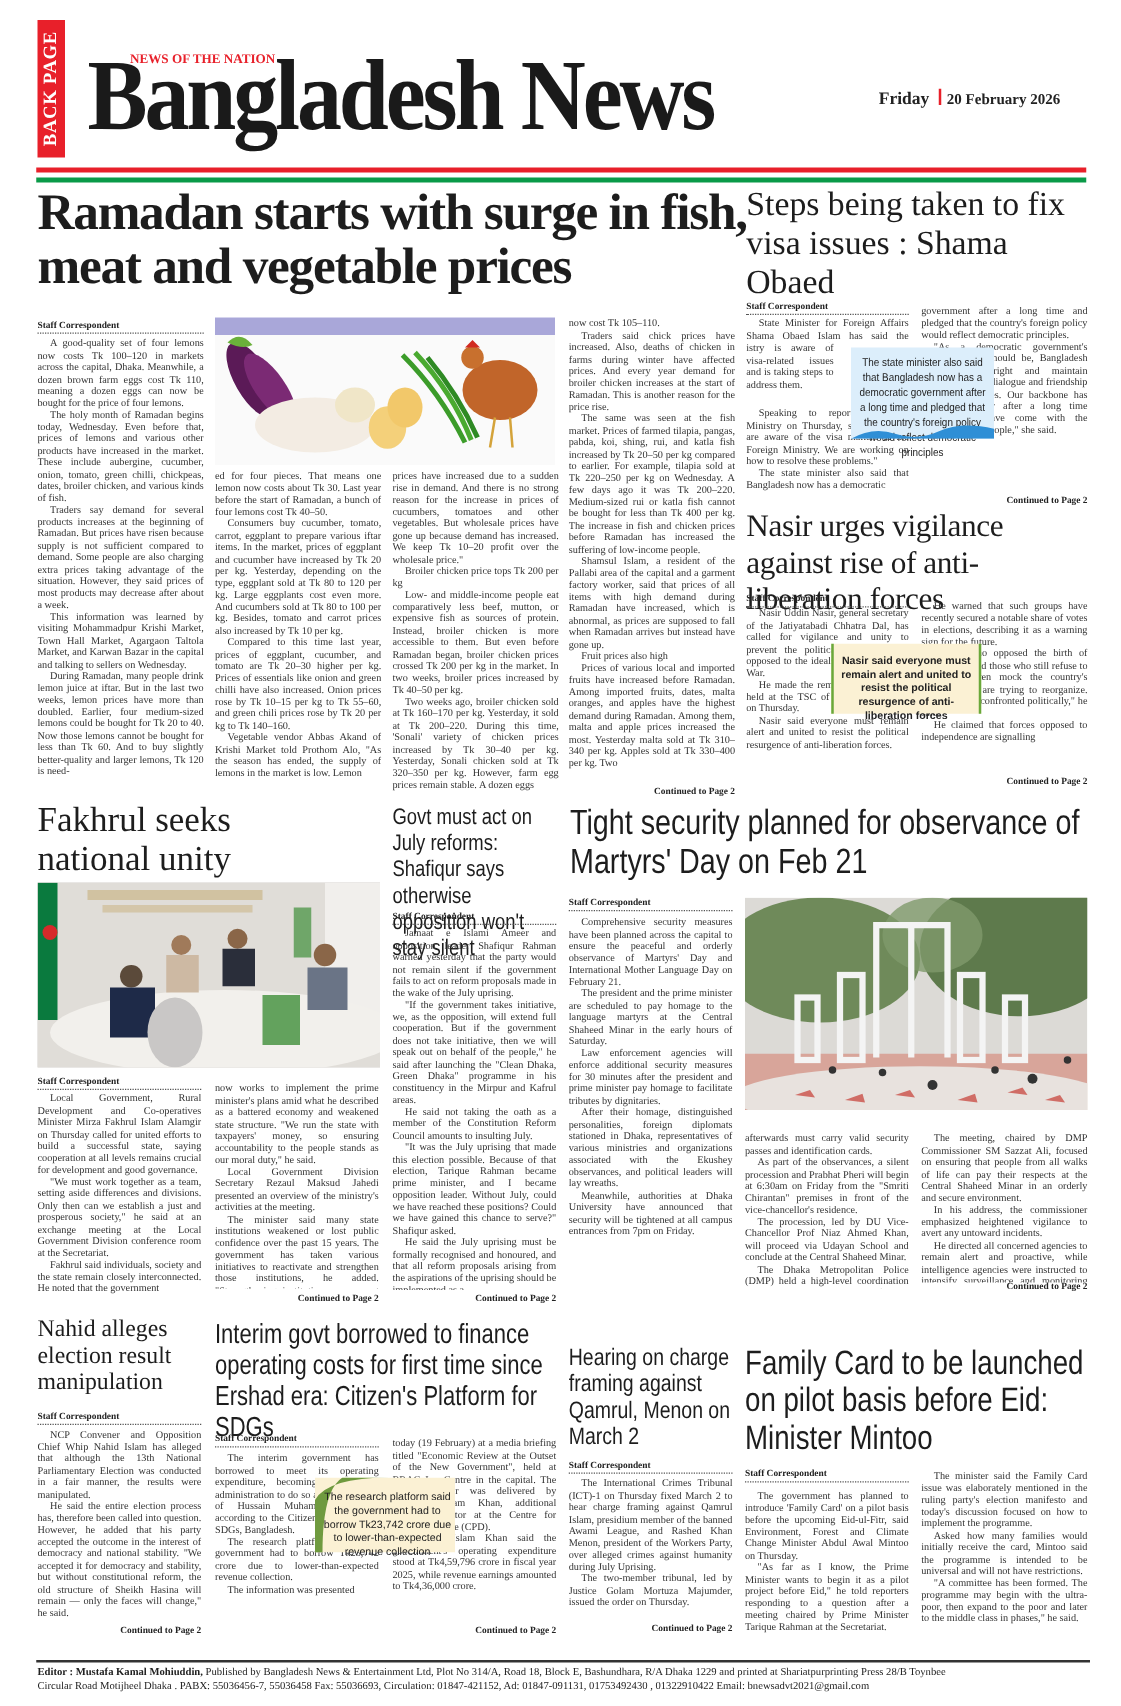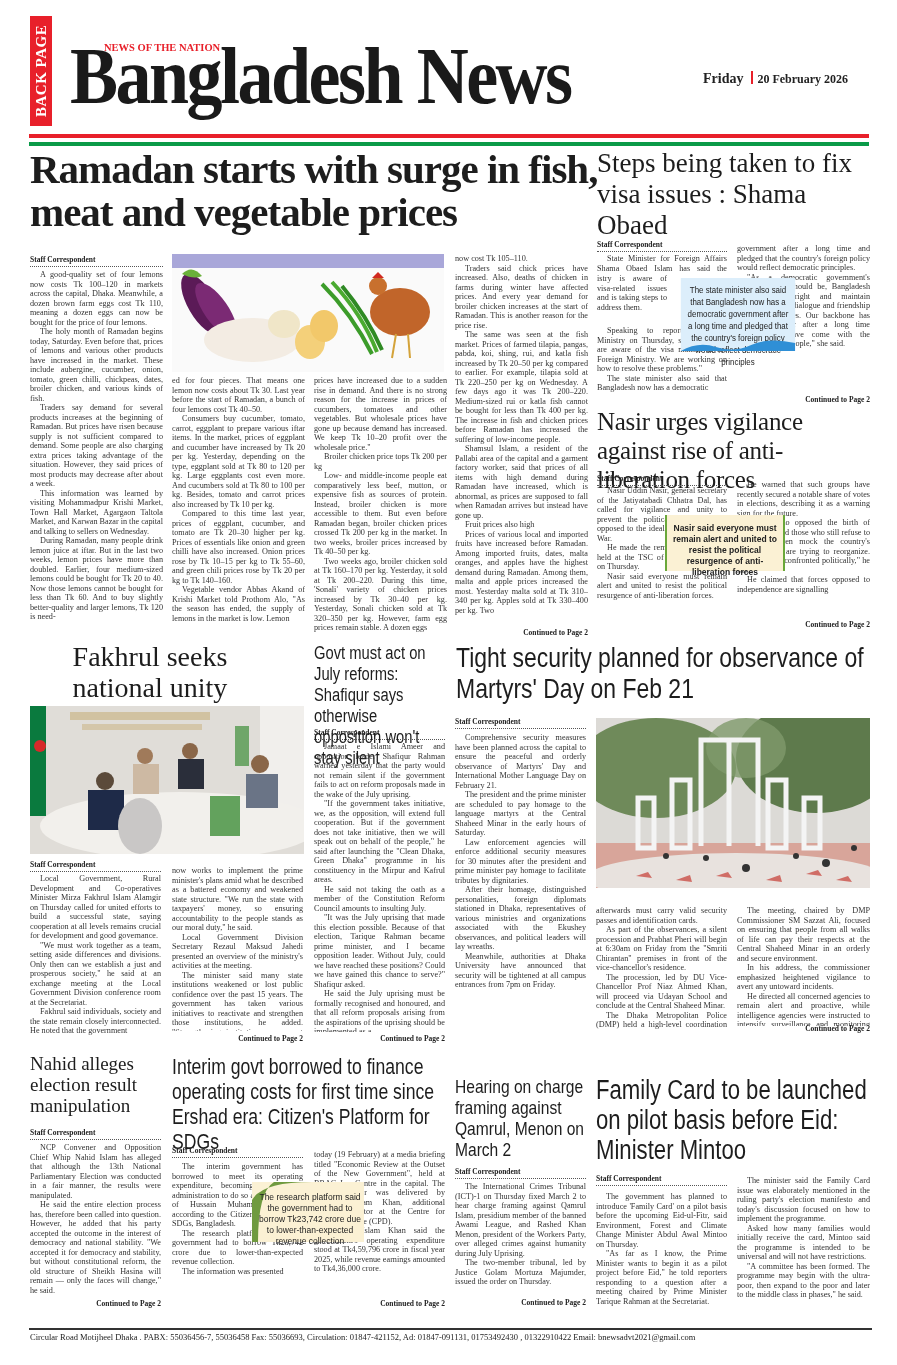--- a/index.html
+++ b/index.html
@@ -54,21 +54,21 @@
 <div class="abs dateline">
   <span>Friday</span><span class="sep"></span><span class="date">20 February 2026</span>
 </div>
 <div class="abs rule-red"></div>
 <div class="abs rule-green"></div>
 
 <div class="abs hl hl-bold" style="left:30px; top:148px; width:570px; font-size:41px; letter-spacing:-1px; line-height:43px;">Ramadan starts with surge in fish, meat and vegetable prices</div>
 <div class="abs byline" style="left:30px; top:255px; width:133px;">Staff Correspondent</div>
 <div class="abs body" style="left:30px; top:270px; width:133px; height:370px;">
   <p>A good-quality set of four lemons now costs Tk 100–120 in markets across the capital, Dhaka. Meanwhile, a dozen brown farm eggs cost Tk 110, meaning a dozen eggs can now be bought for the price of four lemons.</p>
-  <p>The holy month of Ramadan begins today, Saturday. Even before that, prices of lemons and various other products have increased in the market. These include aubergine, cucumber, onion, tomato, green chilli, chickpeas, dates, broiler chicken, and various kinds of fish.</p>
+  <p>The holy month of Ramadan begins today, Wednesday. Even before that, prices of lemons and various other products have increased in the market. These include aubergine, cucumber, onion, tomato, green chilli, chickpeas, dates, broiler chicken, and various kinds of fish.</p>
   <p>Traders say demand for several products increases at the beginning of Ramadan. But prices have risen because supply is not sufficient compared to demand. Some people are also charging extra prices taking advantage of the situation. However, they said prices of most products may decrease after about a week.</p>
   <p>This information was learned by visiting Mohammadpur Krishi Market, Town Hall Market, Agargaon Taltola Market, and Karwan Bazar in the capital and talking to sellers on Wednesday.</p>
   <p>During Ramadan, many people drink lemon juice at iftar. But in the last two weeks, lemon prices have more than doubled. Earlier, four medium-sized lemons could be bought for Tk 20 to 40. Now those lemons cannot be bought for less than Tk 60. And to buy slightly better-quality and larger lemons, Tk 120 is need-</p>
 </div>
 <div class="abs img" style="left:172px; top:254px; width:272px; height:118px; background:linear-gradient(180deg,#b9b8e4 0 12%,#fafafa 12% 100%);">
   <svg width="272" height="118" viewBox="0 0 272 118">
     <rect x="0" y="0" width="272" height="14" fill="#a9a7d9"></rect>
     <ellipse cx="30" cy="50" rx="14" ry="34" transform="rotate(-30 30 50)" fill="#5b1a57"></ellipse>
     <ellipse cx="44" cy="56" rx="12" ry="32" transform="rotate(-35 44 56)" fill="#7b2a74"></ellipse>
     <path d="M10 20 Q20 10 30 22 Q22 26 10 20Z" fill="#6ab03a"></path>
@@ -144,21 +144,21 @@
 <div class="abs body" style="left:737px; top:480px; width:133px; height:135px;">
   <p>He warned that such groups have recently secured a notable share of votes in elections, describing it as a warning sign for the future.</p>
   <p>"Those who opposed the birth of Bangladesh and those who still refuse to accept or even mock the country's independence are trying to reorganize. They must be confronted politically," he said.</p>
   <p>He claimed that forces opposed to independence are signalling</p>
 </div>
 <div class="abs pq-green" style="left:665px; top:515px; width:120px; height:56px; font-weight:bold; font-size:8.5px; line-height:11px; border-left:2px solid #6aa83a; border-right:2px solid #6aa83a;">
   <span>Nasir said everyone must remain alert and united to resist the political resurgence of anti-liberation forces</span>
 </div>
 <div class="abs cont" style="left:737px; top:620px; width:133px;">Continued to Page 2</div>
 
-<div class="abs hl" style="left:30px; top:641px; width:240px; font-size:28px; line-height:31px;text-align:center;">Fakhrul seeks national unity</div>
+<div class="abs hl" style="left:30px; top:641px; width:240px; font-size:28px; line-height:31px;">Fakhrul seeks national unity</div>
 <div class="abs img" style="left:30px; top:706px; width:274px; height:148px; background:#d8d4cf;">
   <svg width="274" height="148" viewBox="0 0 274 148">
     <rect width="274" height="148" fill="#e0ddd8"></rect>
     <rect x="230" y="0" width="44" height="110" fill="#f1efec"></rect>
     <rect x="0" y="0" width="16" height="110" fill="#0a7a3e"></rect>
     <circle cx="10" cy="40" r="6" fill="#d62a2a"></circle>
     <rect x="40" y="6" width="140" height="8" fill="#cbb78a" opacity="0.7"></rect>
     <rect x="52" y="18" width="120" height="6" fill="#cbb78a" opacity="0.6"></rect>
     <ellipse cx="150" cy="120" rx="140" ry="34" fill="#f2f0ec"></ellipse>
     <circle cx="115" cy="50" r="8" fill="#a07a5a"></circle>
@@ -299,14 +299,15 @@
   <p>"As far as I know, the Prime Minister wants to begin it as a pilot project before Eid," he told reporters responding to a question after a meeting chaired by Prime Minister Tarique Rahman at the Secretariat.</p>
 </div>
 <div class="abs body" style="left:737px; top:1176px; width:133px; height:140px;">
   <p>The minister said the Family Card issue was elaborately mentioned in the ruling party's election manifesto and today's discussion focused on how to implement the programme.</p>
   <p>Asked how many families would initially receive the card, Mintoo said the programme is intended to be universal and will not have restrictions.</p>
   <p>"A committee has been formed. The programme may begin with the ultra-poor, then expand to the poor and later to the middle class in phases," he said.</p>
 </div>
 
 <div class="abs footer-rule"></div>
 <div class="abs footer">
+  <div><b>Editor : Mustafa Kamal Mohiuddin,</b><span> Published by Bangladesh News &amp; Entertainment Ltd, Plot No 314/A, Road 18, Block E, Bashundhara, R/A Dhaka 1229 and printed at Shariatpurprinting Press 28/B Toynbee</span></div>
   <div>Circular Road Motijheel Dhaka . PABX: 55036456-7, 55036458 Fax: 55036693, Circulation: 01847-421152, Ad: 01847-091131, 01753492430 , 01322910422  Email: bnewsadvt2021@gmail.com</div>
 </div>
 
 </body></html>

